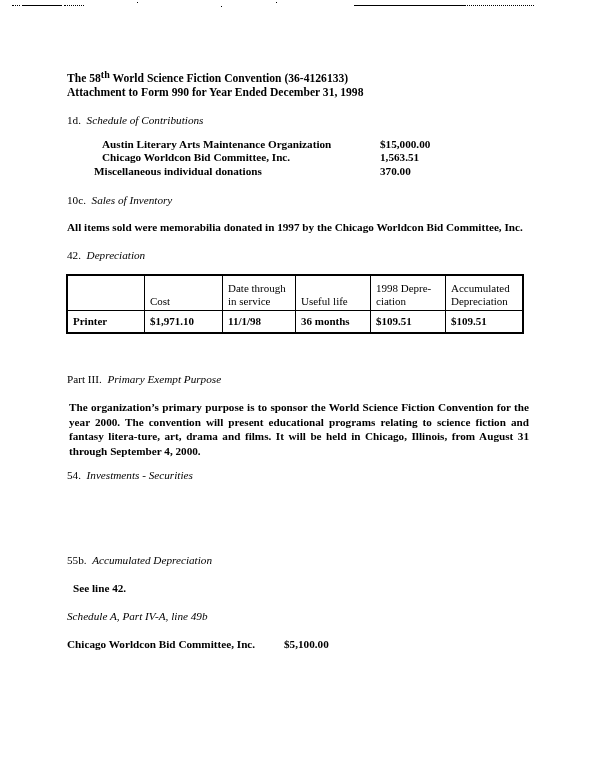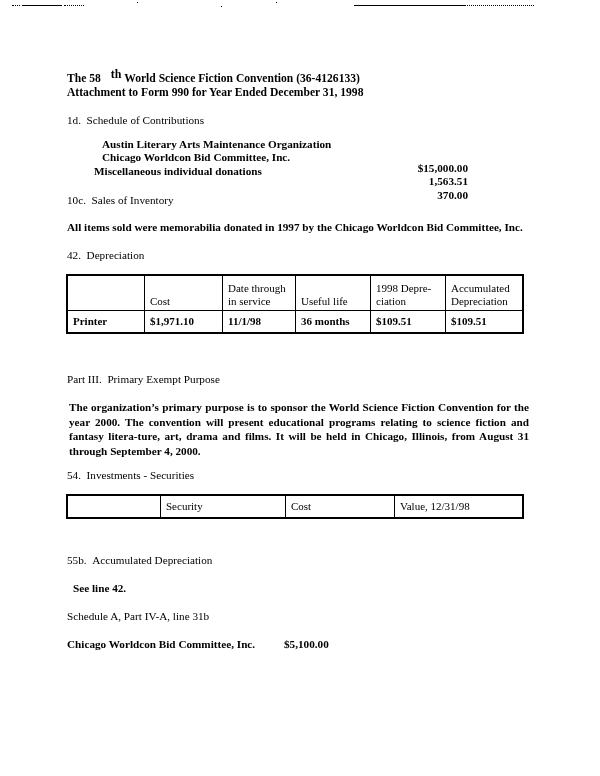--- a/index.html
+++ b/index.html
@@ -5,24 +5,24 @@
   html, body { margin: 0; padding: 0; background: #ffffff; }
   body {
     width: 600px; height: 776px; position: relative; overflow: hidden;
     font-family: "Liberation Serif", serif; color: #000; font-size: 11.2px;
   }
   .scanline { position: absolute; top: 5px; height: 0; border-top: 1px solid #000; }
   .scanline.dotted { border-top: 1px dotted #000; }
   .dot { position: absolute; width: 1px; height: 1px; background: #000; }
   .abs { position: absolute; white-space: nowrap; }
   .bold { font-weight: bold; }
-  .ital { }
+  .ital { font-style: italic; }
   .hdr { font-weight: bold; font-size: 11.6px; }
-  .hdr sup { font-size: 12px; vertical-align: 4px; line-height: 0; margin-left: 10px; }
-  .right { text-align: right; margin-top: 24px; }
+  .hdr sup { font-size: 10px; vertical-align: 4px; line-height: 0; }
+  .right { text-align: left; }
   table.grid {
     position: absolute; border-collapse: collapse;
     border: 2px solid #000; font-size: 11px;
   }
   table.grid td {
     border: 1px solid #000; padding: 2px 5px; vertical-align: bottom;
     line-height: 13px; white-space: nowrap;
   }
   table.grid tr.body td { font-weight: bold; height: 17px; vertical-align: middle; }
   table.grid tr.head td { font-weight: normal; }
@@ -78,27 +78,21 @@
 </tbody>
   </table>
 
 <div class="abs" style="left:67px;top:373px;"><span>Part III.</span>&nbsp;&nbsp;<span class="ital">Primary Exempt Purpose</span></div>
 <div class="para" style="top:400px;">The organization’s primary purpose is to sponsor the World Science Fiction Convention for the year 2000.  The convention will present educational programs relating to science fiction and fantasy litera-ture, art, drama and films.  It will be held in Chicago, Illinois, from August 31 through September 4, 2000.</div>
 
 <div class="abs" style="left:67px;top:469px;"><span>54.</span>&nbsp;&nbsp;<span class="ital">Investments - Securities</span></div>
 
 <table class="grid" style="left:66px;top:494px;width:458px;">
   <tbody>
-      <tr class="head">
-    <td style="width:82px;height:17px;vertical-align:middle;"></td>
-    <td style="width:114px;vertical-align:middle;">Security</td>
-    <td style="width:98px;vertical-align:middle;">Cost</td>
-    <td style="vertical-align:middle;">Value, 12/31/98</td>
-  </tr>
 </tbody>
   </table>
 
 <div class="abs" style="left:67px;top:554px;"><span>55b.</span>&nbsp;&nbsp;<span class="ital">Accumulated Depreciation</span></div>
 <div class="abs bold" style="left:73px;top:582px;">See line 42.</div>
 
-<div class="abs ital" style="left:67px;top:610px;">Schedule A, Part IV-A, line 31b</div>
+<div class="abs ital" style="left:67px;top:610px;">Schedule A, Part IV-A, line 49b</div>
 <div class="abs bold" style="left:67px;top:638px;">Chicago Worldcon Bid Committee, Inc.</div>
 <div class="abs bold" style="left:284px;top:638px;">$5,100.00</div>
 
 </body></html>

